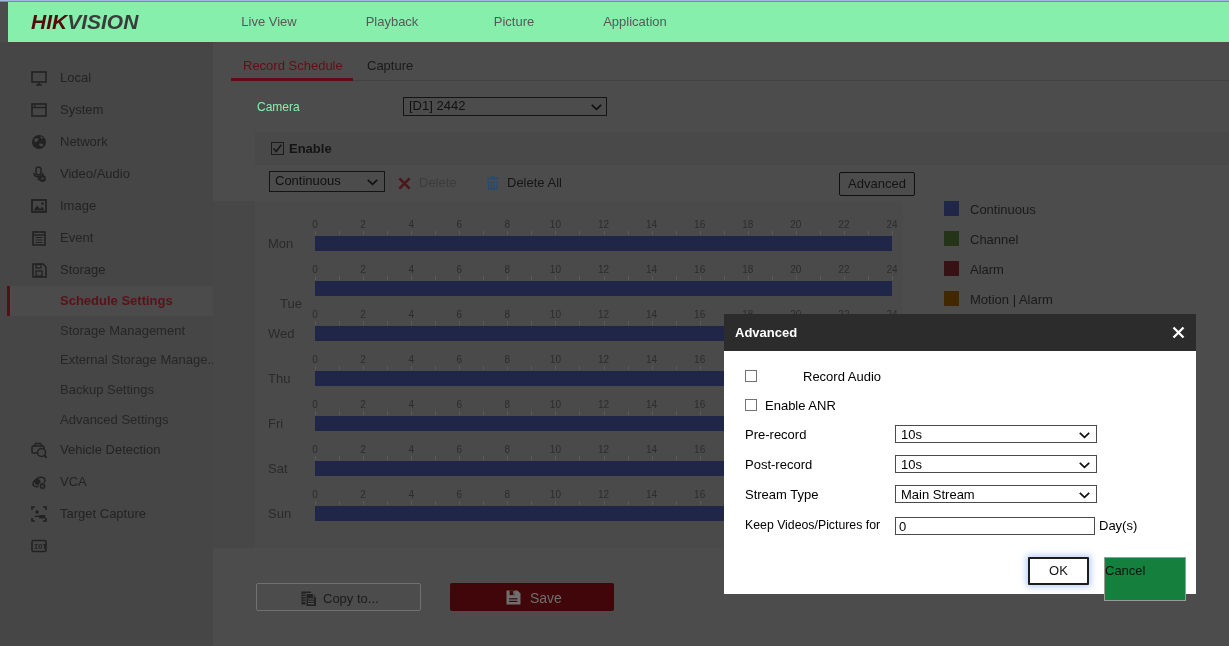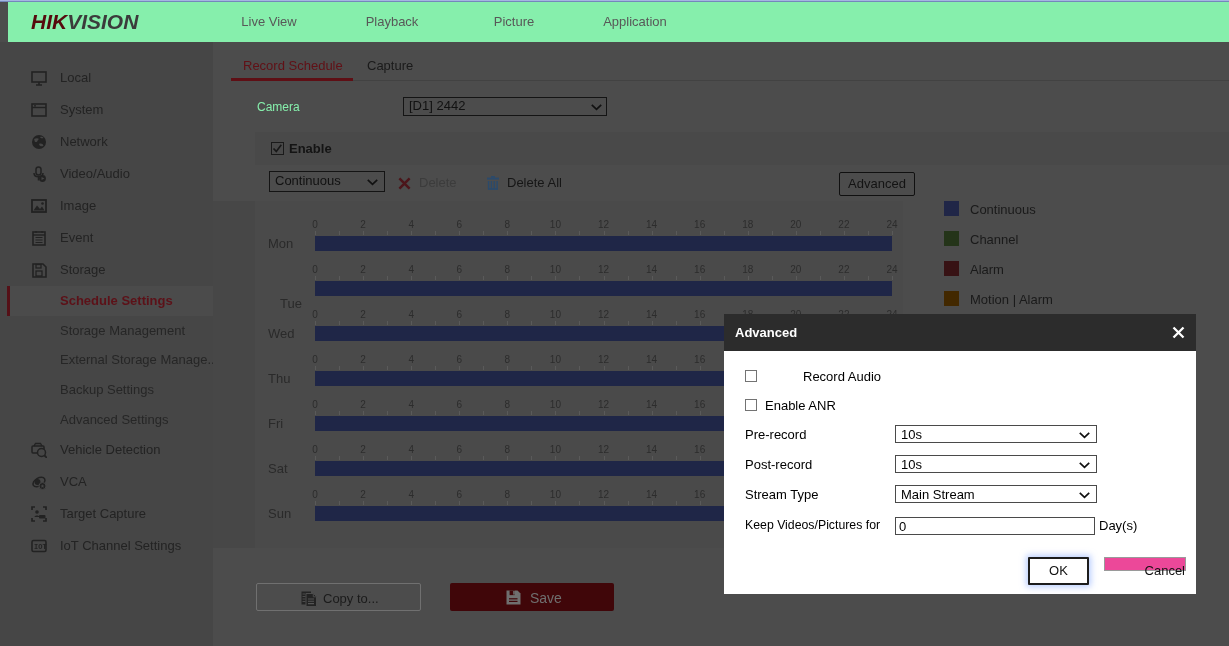--- a/index.html
+++ b/index.html
@@ -55,22 +55,22 @@
   #mhead { left:0; top:0; width:472px; height:37px; background:#2c2c2c; }
   #mtitle { left:11px; top:0; height:37px; line-height:37px; font-size:13px;
     font-weight:bold; color:#ffffff; }
   .mlbl { position:absolute; left:21px; font-size:13px; color:#000; }
   .mcb { position:absolute; left:21px; width:12px; height:12px; border:1px solid #737373; }
   .msel { position:absolute; left:171px; width:202px; height:18px; border:1px solid #4a4a4a; }
   .msel .tx { position:absolute; left:5px; top:1px; font-size:13px; color:#000;text-align:center; }
   #okbtn { left:304px; top:243px; width:61px; height:28px; background:#fff;
     border:2px solid #1d1d1d; text-align:center; line-height:24px; font-size:13px; color:#111;
     box-shadow:0 0 6px 2px rgba(130,165,255,.55); border-radius:1px; }
-  #cancelbtn { left:380px; top:243px; width:82px; height:14px; background:#ec4899;
-    border:1px solid #9a9a9a; text-align:right; line-height:26px; font-size:13px; color:#111; }
+  #cancelbtn { left:380px; top:243px; width:82px; height:44px; background:#15803d;
+    border:1px solid #9a9a9a; text-align:left; line-height:26px; font-size:13px; color:#111; }
 </style>
 </head>
 <body>
 <div class="abs" id="topline"></div>
 <div class="abs" id="header">
   <div id="logo"><span style="color:#560a0e">HIK</span><span style="color:#3b3b3b">VISION</span></div>
   <div class="nav" style="left:226px;width:70px;">Live View</div>
   <div class="nav" style="left:349px;width:70px;">Playback</div>
   <div class="nav" style="left:478px;width:56px;">Picture</div>
   <div class="nav" style="left:587px;width:80px;">Application</div>
@@ -166,21 +166,20 @@
         <path d="M3.5 11 c0-2 5-2 5 0 z" fill="#222"></path>
         <rect x="8" y="9" width="6.5" height="3.5" rx="1" fill="#222"></rect>
       </svg>
       <span>Target Capture</span>
     </div>
     <div class="sitem" style="top:530px">
       <svg width="16" height="16" viewBox="0 0 16 16">
         <rect x="1" y="2.5" width="14" height="11" rx="1.5" fill="none" stroke="#222" stroke-width="1.6"></rect>
         <text x="3" y="11" font-size="7" font-family="Liberation Mono" fill="#222" font-weight="bold">IOT</text>
       </svg>
-      <span>IoT Channel Settings</span>
     </div>
   </div>
 
 <div class="abs" id="tab1">Record Schedule</div>
 <div class="abs" id="tab2">Capture</div>
 <div class="abs" id="tabline"></div>
 <div class="abs" id="tabgray"></div>
 
 <div class="abs lbl" style="left:257px; top:100px;">Camera</div>
 <div class="sel" style="left:403px; top:97px; width:204px; height:19px;">

